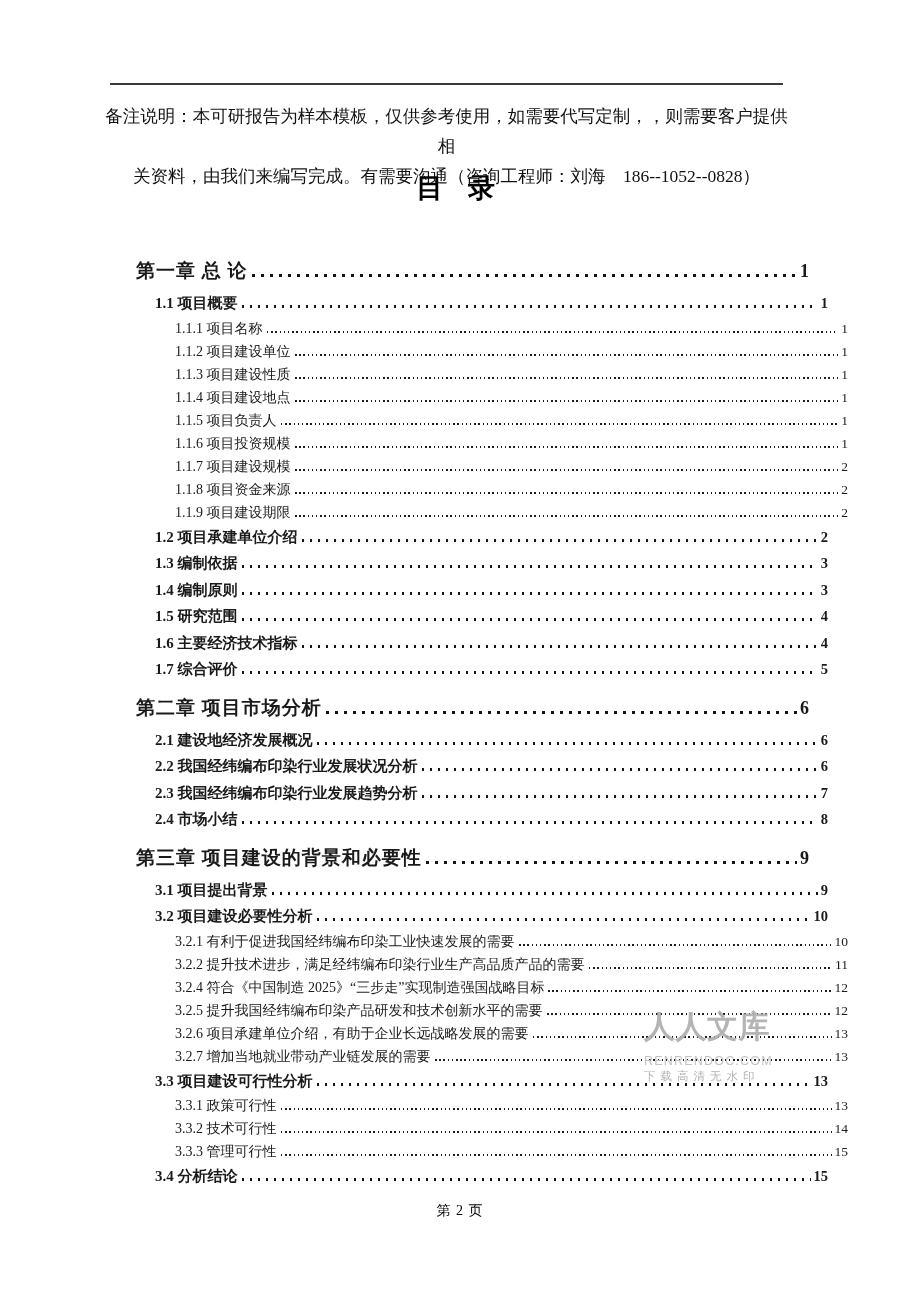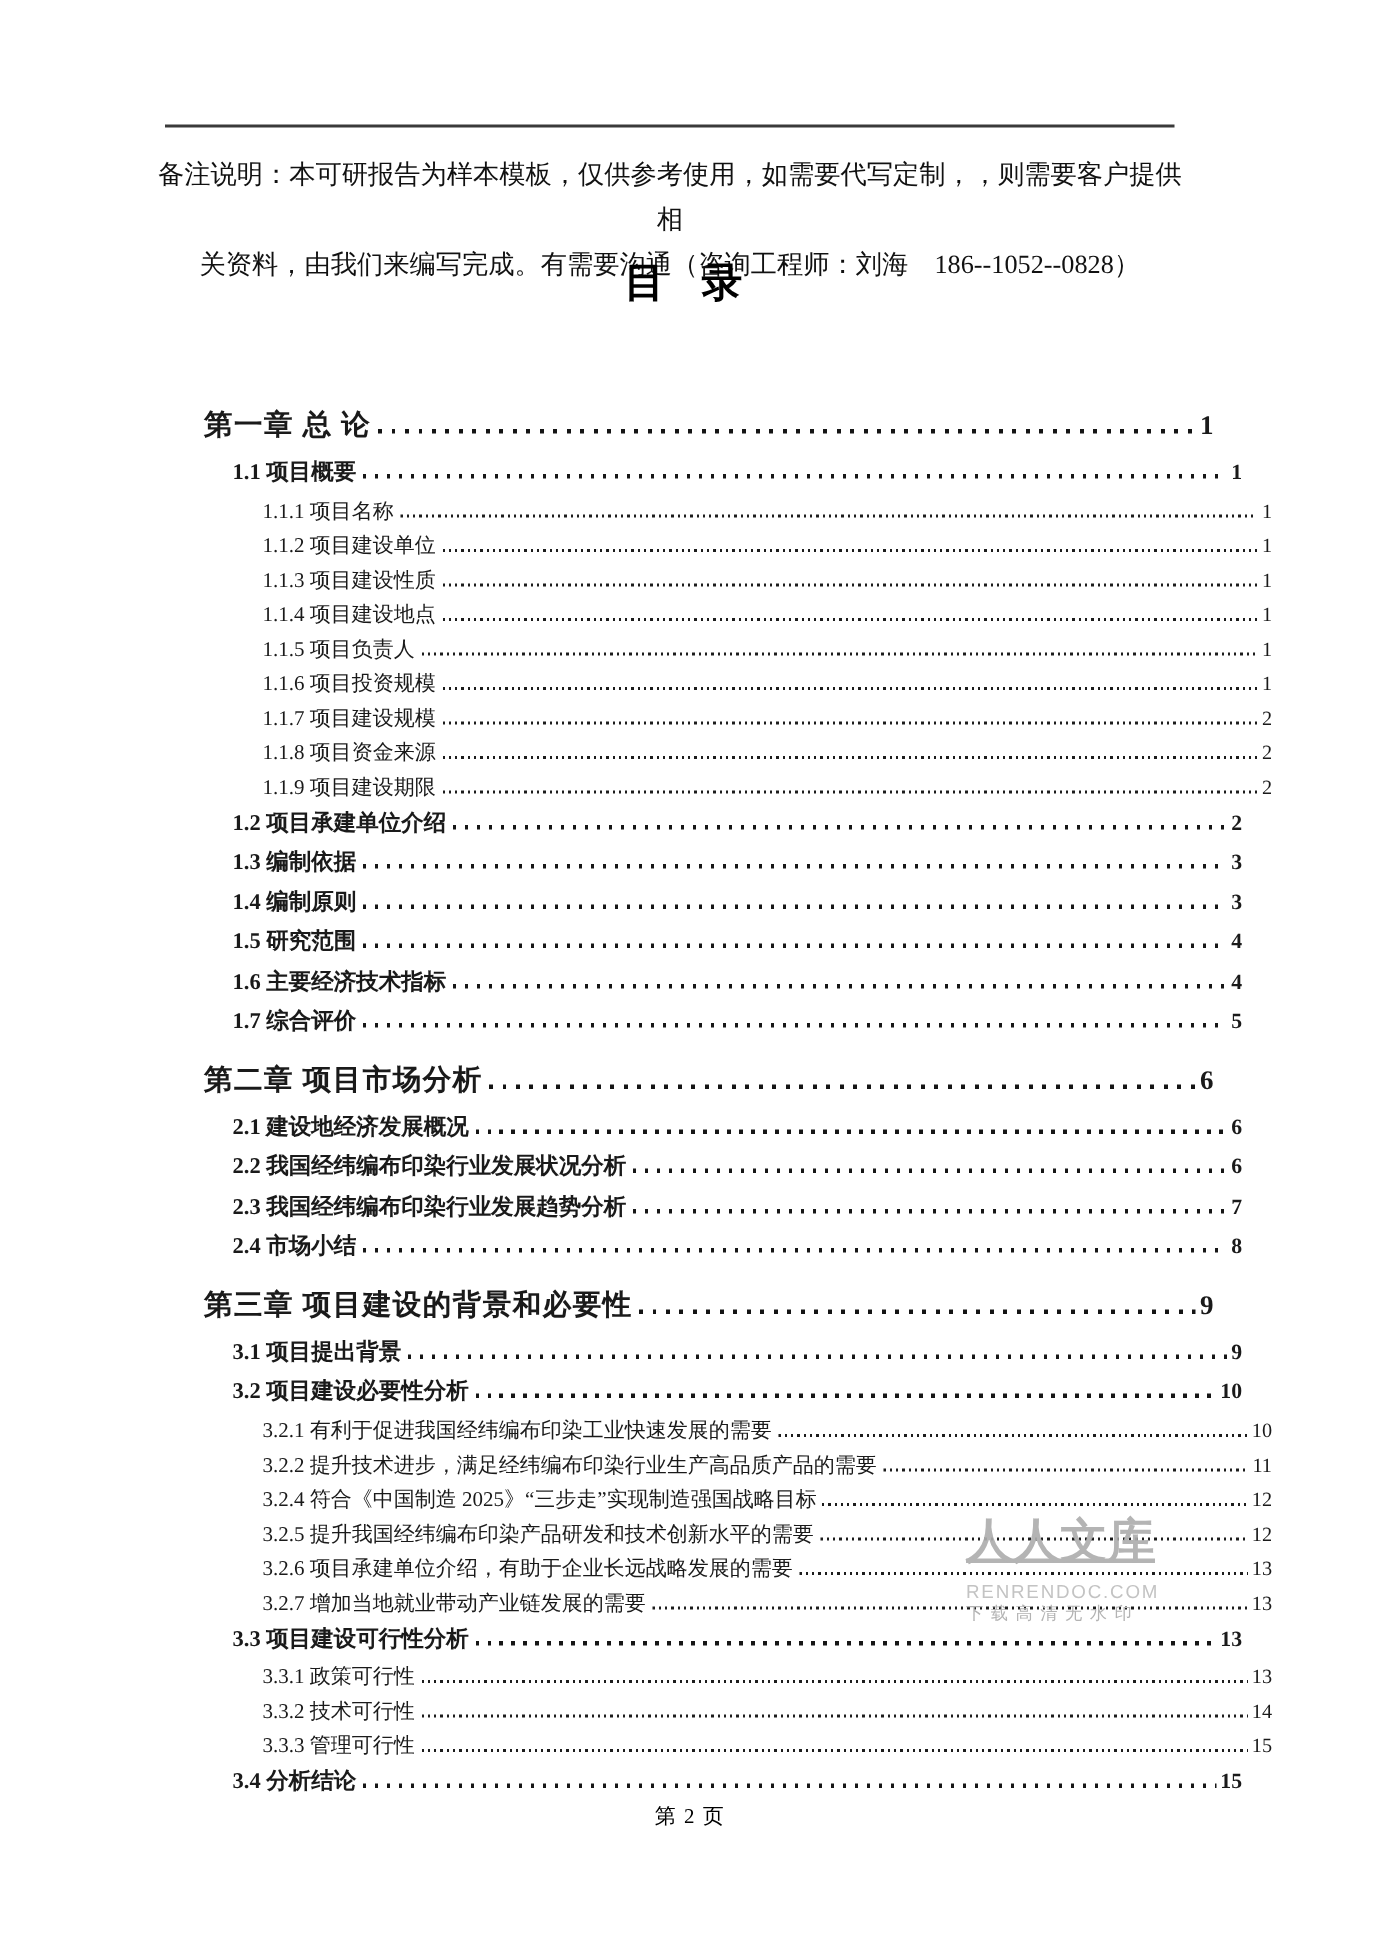--- a/index.html
+++ b/index.html
@@ -32,39 +32,39 @@
   .row .label{white-space:nowrap;}
   .row .leader{flex:1;margin:0 3px 0 4px;min-width:10px;}
   .row .num{white-space:nowrap;}
 
   .row-ch{height:30px;margin:10px 0 4px 0;padding-left:26px;
           font-size:19px;font-weight:bold;}
   .row-ch .label{line-height:30px;letter-spacing:1px;}
   .row-ch .leader{height:3px;
      background:repeating-linear-gradient(90deg,#141414 0 2.6px,transparent 2.6px 9px);}
   .row-ch .num{line-height:30px;font-size:18px;}
-  .row-ch:first-child{margin-top:16px;}
+  .row-ch:first-child{margin-top:4px;}
 
   .row-l2{height:26.5px;padding-left:45px;font-size:15px;font-weight:bold;}
   .row-l2 .label{line-height:26.5px;}
   .row-l2 .leader{height:2.6px;
      background:repeating-linear-gradient(90deg,#161616 0 2.2px,transparent 2.2px 8px);}
   .row-l2 .num{line-height:26.5px;font-size:14.5px;}
 
   .row-l3{height:23px;padding-left:65px;font-size:14px;font-weight:normal;}
   .row-l3 .label{line-height:23px;}
   .row-l3 .leader{height:2px;
      background:repeating-linear-gradient(90deg,#1c1c1c 0 1.5px,transparent 1.5px 4.2px);}
   .row-l3 .num{line-height:23px;font-size:13.5px;}
 
   .watermark{
     position:absolute;top:1011px;left:644px;width:190px;
     text-align:left;pointer-events:none;line-height:1;
   }
-  .wm-brand{font-size:31px;font-weight:bold;color:#aeaeae;letter-spacing:0.5px;opacity:.92;text-decoration:underline;}
+  .wm-brand{font-size:31px;font-weight:bold;color:#aeaeae;letter-spacing:0.5px;opacity:.92;}
   .wm-domain{margin-top:13px;font-size:12.5px;color:#c3c3c3;letter-spacing:1.2px;
              font-family:"Liberation Sans","DejaVu Sans",sans-serif;}
   .wm-tagline{margin-top:3px;font-size:11.5px;color:#b3b3b3;letter-spacing:5px;
              font-family:"Liberation Sans","DejaVu Sans",sans-serif;}
 
   .footer{
     position:absolute;top:1202px;left:0;width:920px;
     text-align:center;font-size:14px;color:#000000;letter-spacing:1px;
   }
 </style>

